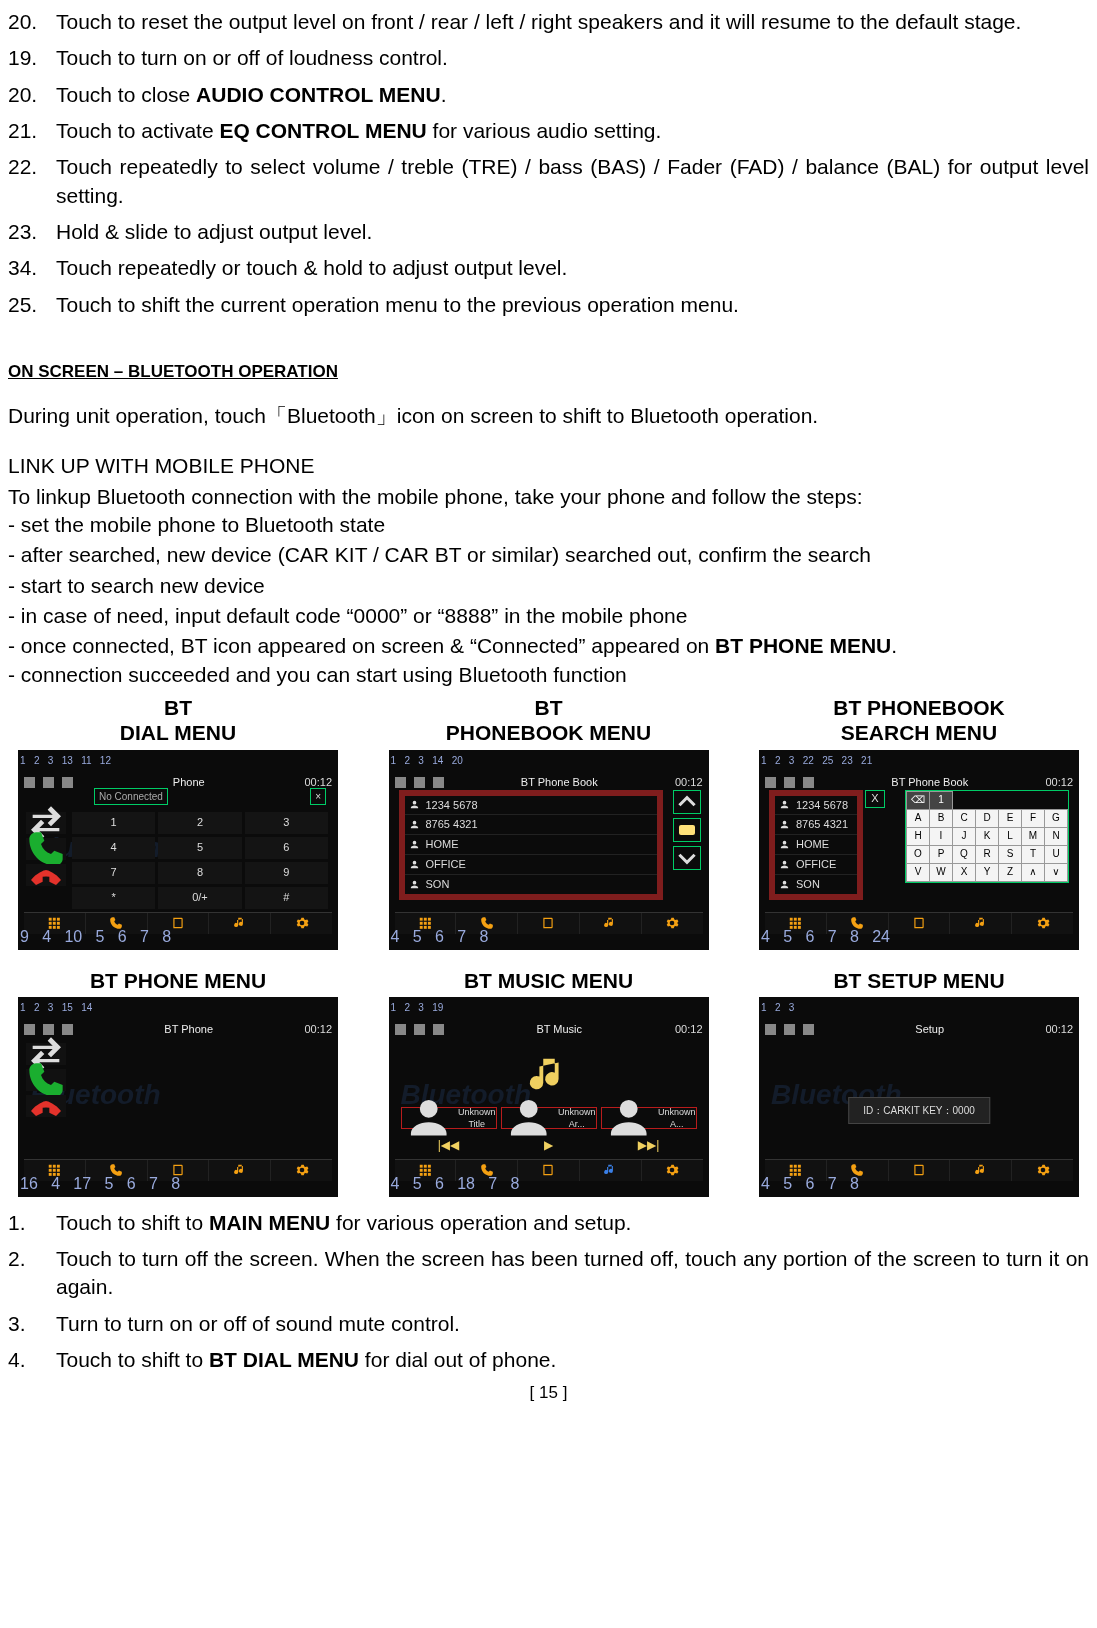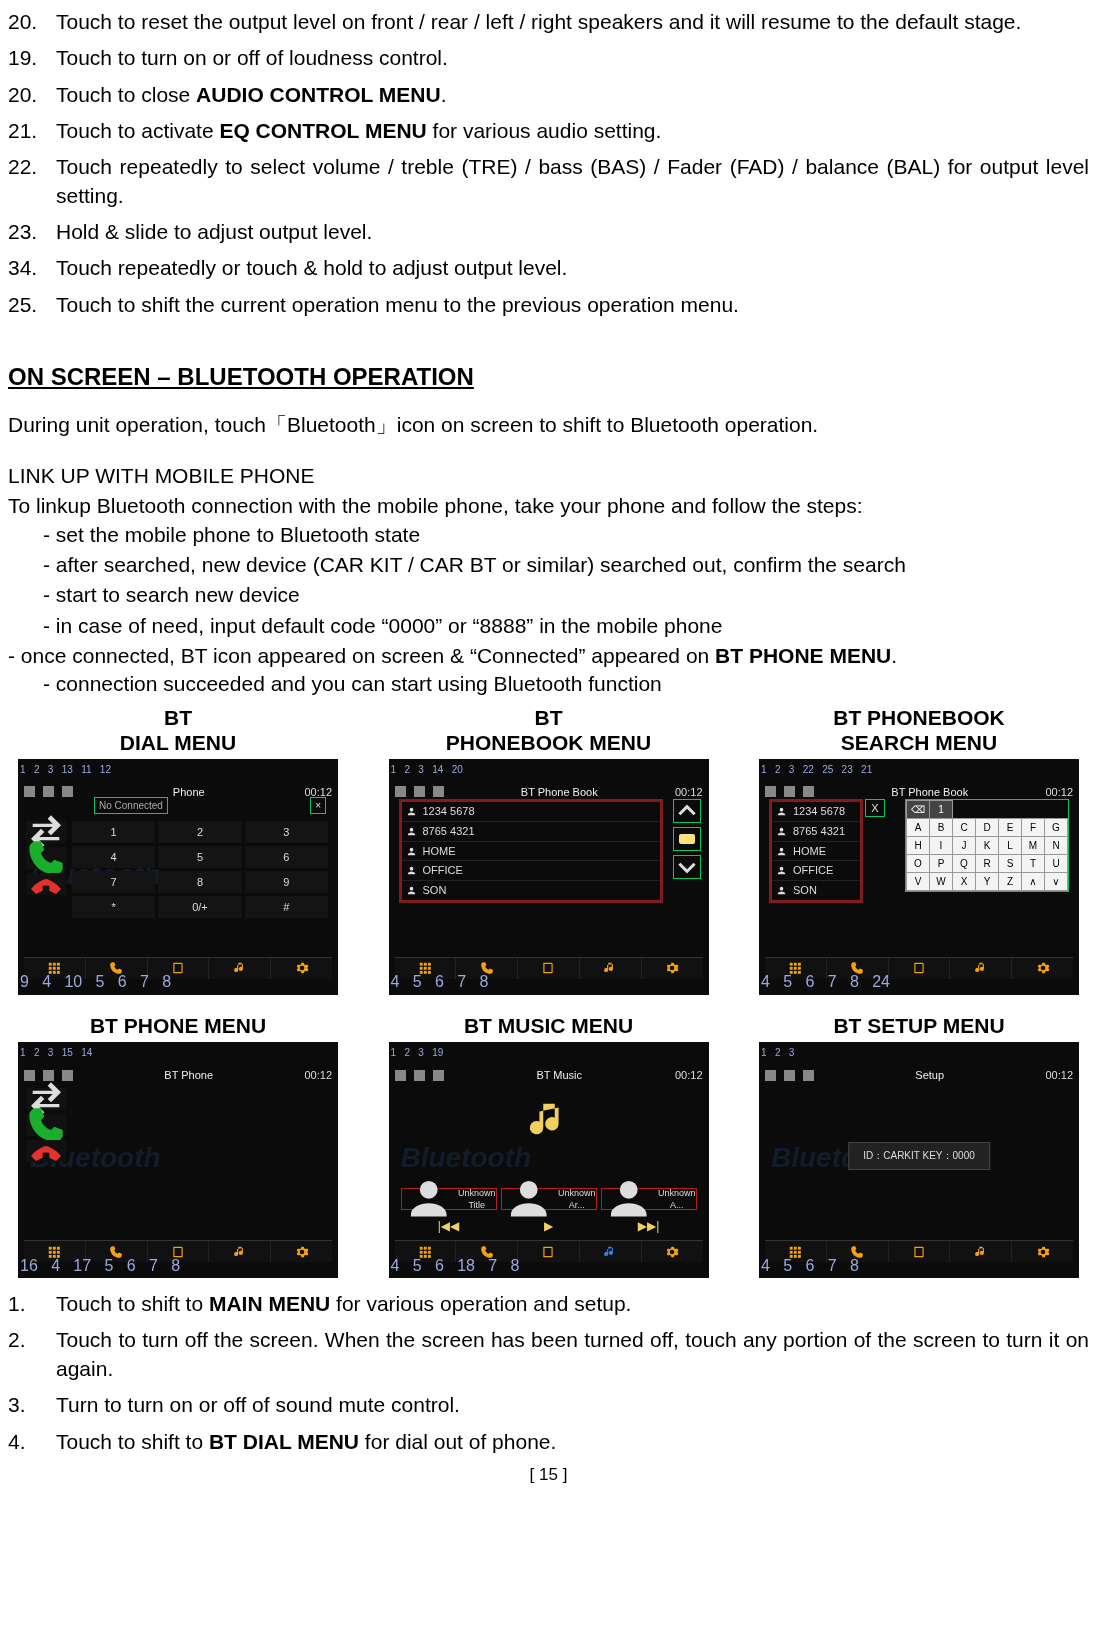--- a/index.html
+++ b/index.html
@@ -12,54 +12,54 @@
     font-size: 21px;
     line-height: 1.35;
     background: #fff;
   }
   .num-list { list-style: none; }
   .num-list li { display: flex; margin-bottom: 8px; text-align: justify; }
   .num-list .num { width: 48px; flex: 0 0 48px; }
   .num-list .txt { flex: 1; }
   b, .bold { font-weight: bold; }
   h2.section {
-    font-size: 24px;
+    font-size: 17px;
     font-weight: bold;
     text-decoration: underline;
     margin: 42px 0 18px 0;
   }
   .intro { margin-bottom: 22px; }
   .subh { font-weight: normal; margin-bottom: 2px; }
-  .step { margin-bottom: 2px; margin-left: 35px; }
+  .step { margin-bottom: 2px; }
   .menus { display: flex; justify-content: space-between; margin-top: 6px; }
   .menu-col { width: 340px; text-align: center; }
   .menu-title { font-weight: bold; margin-bottom: 4px; font-size: 21px; line-height: 1.2; }
 
   
-  .screen { width: 320px; height: 236px; background:#0b0b0b; margin: 0 auto; position: relative; color:#ddd; font-size:11px; }
+  .screen { width: 320px; height: 200px; background:#0b0b0b; margin: 0 auto; position: relative; color:#ddd; font-size:11px; }
   .calls { position:absolute; top:4px; left:2px; right:2px; display:flex; justify-content:space-between; color:#9ad; font-size:10px; }
   .calls-b { position:absolute; bottom:2px; left:2px; right:2px; display:flex; justify-content:space-between; color:#9ad; font-size:16px; }
   .topbar { position:absolute; top:24px; left:6px; right:6px; height:18px; display:flex; align-items:center; gap:8px; font-size:11px; }
   .topbar .title { flex:1; text-align:center; color:#eee; }
   .topbar .ico { width:11px; height:11px; background:#888; }
   .bottbar { position:absolute; bottom:16px; left:6px; right:6px; height:22px; background:#111; border-top:1px solid #333; display:flex; }
   .bottbar .bi { flex:1; border-right:1px solid #222; display:flex; align-items:center; justify-content:center; }
   .bottbar .bi:last-child { border-right:none; }
   .bottbar svg { width:14px; height:14px; }
   .content { position:absolute; top:36px; bottom:40px; left:6px; right:6px; }
   .watermark { position:absolute; left:6px; top:50%; transform:translateY(-50%); font-size:28px; font-weight:bold; font-style:italic; color:#1a2a45; opacity:.55; pointer-events:none; z-index:0; }
   
   .dial-status { position:absolute; top:2px; left:70px; font-size:10px; color:#aaa; border:1px solid #0c6; padding:1px 4px; }
   .dial-close { position:absolute; top:2px; right:6px; border:1px solid #0c6; padding:1px 4px; font-size:10px; }
   .dial-side { position:absolute; top:26px; left:2px; width:40px; display:flex; flex-direction:column; gap:4px; }
   .dial-side .si { width:40px; height:22px; background:#111; display:flex; align-items:center; justify-content:center; }
   .keypad { position:absolute; top:26px; left:48px; right:4px; display:grid; grid-template-columns:repeat(3,1fr); gap:3px; }
   .keypad .key { background:#141414; height:22px; display:flex; align-items:center; justify-content:center; font-size:11px; color:#ddd; }
   
-  .pblist { position:absolute; top:4px; left:4px; right:40px; border:3px solid #7f1d1d; }
+  .pblist { position:absolute; top:4px; left:4px; right:40px; border:6px solid #7f1d1d; }
   .pblist .row { display:flex; align-items:center; gap:6px; padding:2px 4px; border-bottom:1px solid #222; }
   .pblist .row:last-child { border-bottom:none; }
   .pblist svg { width:11px; height:11px; }
   .pbside { position:absolute; right:2px; top:4px; width:28px; display:flex; flex-direction:column; gap:4px; }
   .pbside .sbtn { height:24px; border:1px solid #0c6; display:flex; align-items:center; justify-content:center; }
   .kbd { background:#ffe27a; width:16px; height:10px; border-radius:2px; }
   
   .search-grid { position:absolute; right:4px; top:4px; border:1px solid #0c6; }
   .search-x { position:absolute; right:188px; top:4px; width:20px; height:18px; border:1px solid #0c6; display:flex; align-items:center; justify-content:center; font-size:11px; }
   .sgrid { border-collapse:collapse; }

